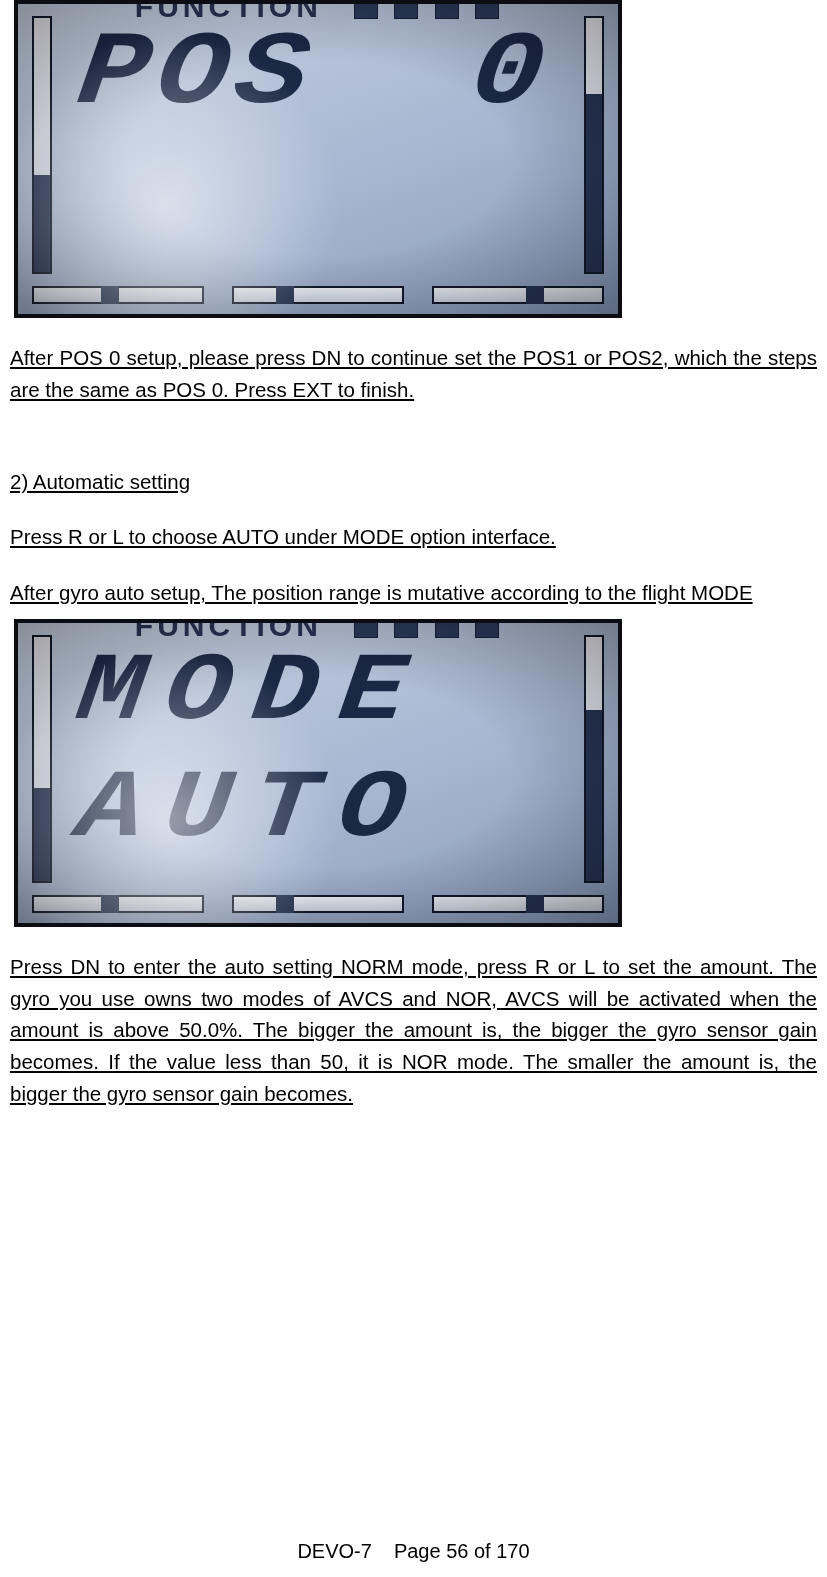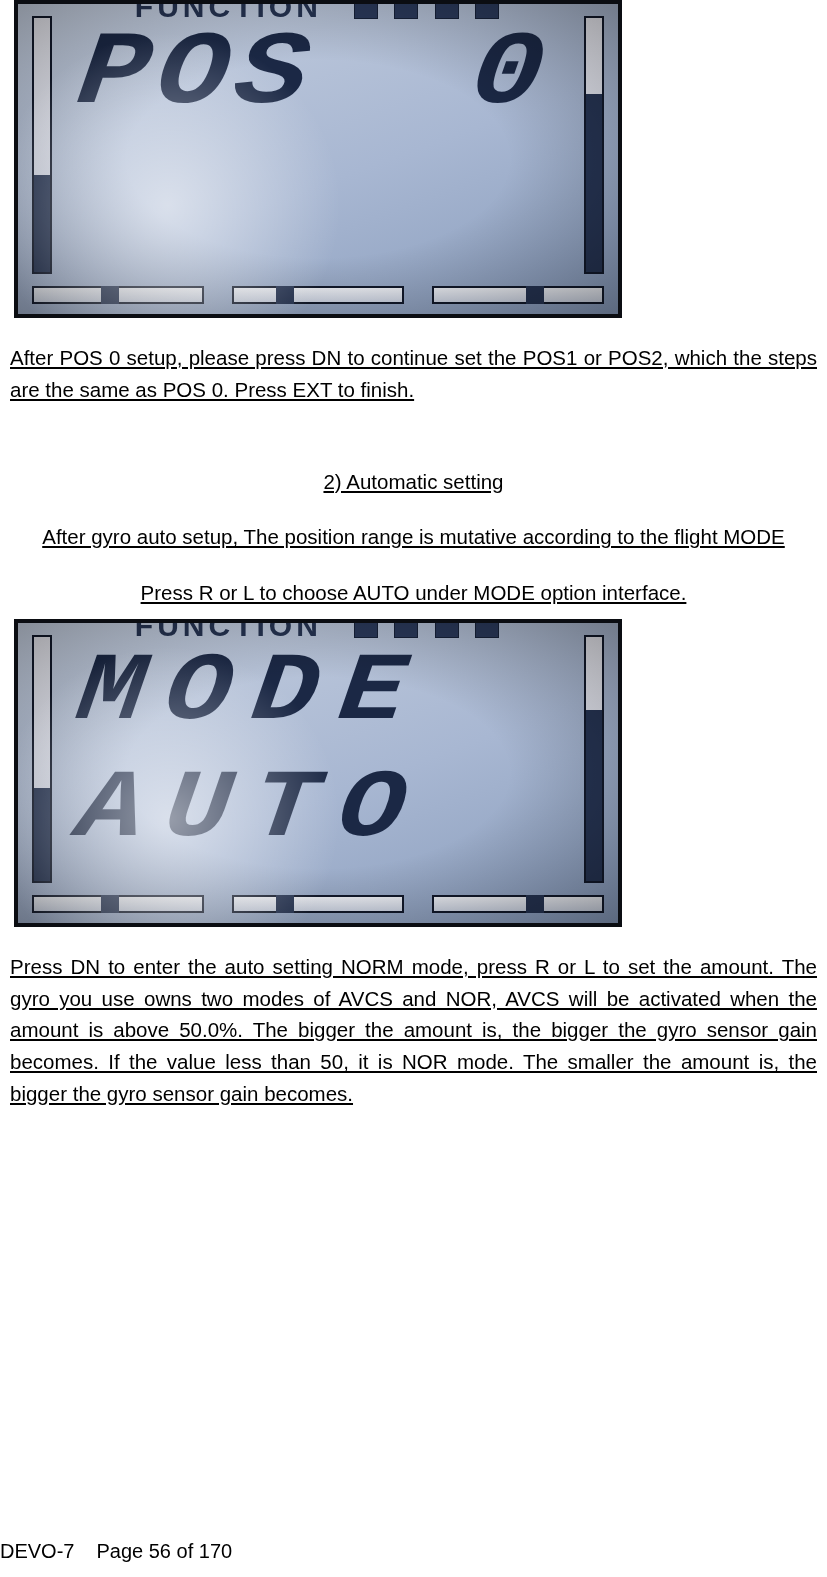--- a/index.html
+++ b/index.html
@@ -27,23 +27,23 @@
   .vbar.left{left:14px;} .vbar.right{right:14px;}
   .vbar.left .fill{bottom:0;top:62%;}
   .vbar.right .fill{bottom:0;top:30%;}
   .hbar-row{position:absolute;left:14px;right:14px;bottom:6px;height:22px;display:flex;gap:28px;}
   .hbar{flex:1;height:14px;background:linear-gradient(#f0f2f7,#d2d9e8);border:2px solid #12192b;position:relative;}
   .hbar .tick{position:absolute;top:-2px;bottom:-2px;width:18px;background:#263453;}
   .hbar:nth-child(1) .tick{left:40%;}
   .hbar:nth-child(2) .tick{left:25%;}
   .hbar:nth-child(3) .tick{left:55%;}
   .para{font-size:20.5px;line-height:1.55;text-align:justify;margin:24px 0 0 0;text-decoration:underline;}
-  .para.left{text-align:center;}
+  .para.left{text-align:left;}
   .gap{height:36px;}
-  .footer{position:absolute;bottom:14px;left:0;right:0;text-align:left;font-size:20px;}
+  .footer{position:absolute;bottom:14px;left:0;right:0;text-align:center;font-size:20px;}
   .footer .sp{display:inline-block;width:22px;}
 </style>
 </head>
 <body>
 
 <div class="page">
 
   <div class="photo-wrap">
     <div class="lcd-photo">
       <div class="func-row">
@@ -80,22 +80,22 @@
       </div>
       <div class="vignette"></div>
     </div>
   </div>
 
   <p class="para">After POS 0 setup, please press DN to continue set the POS1 or POS2, which the steps are the same as POS 0. Press EXT to finish.</p>
 
   <div class="gap"></div>
 
   <p class="para left">2)    Automatic setting</p>
+  <p class="para left">Press R or L to choose AUTO under MODE option interface.</p>
   <p class="para left">After gyro auto setup, The position range is mutative according to the flight MODE</p>
-  <p class="para left">Press R or L to choose AUTO under MODE option interface.</p>
 
   <div class="photo-wrap" style="margin-top:10px;">
     <div class="lcd-photo short">
       <div class="func-row">
         <span>FUNCTION</span>
         <span class="boxes">
           <span class="box"></span>
           <span class="box"></span>
           <span class="box"></span>
           <span class="box"></span>

